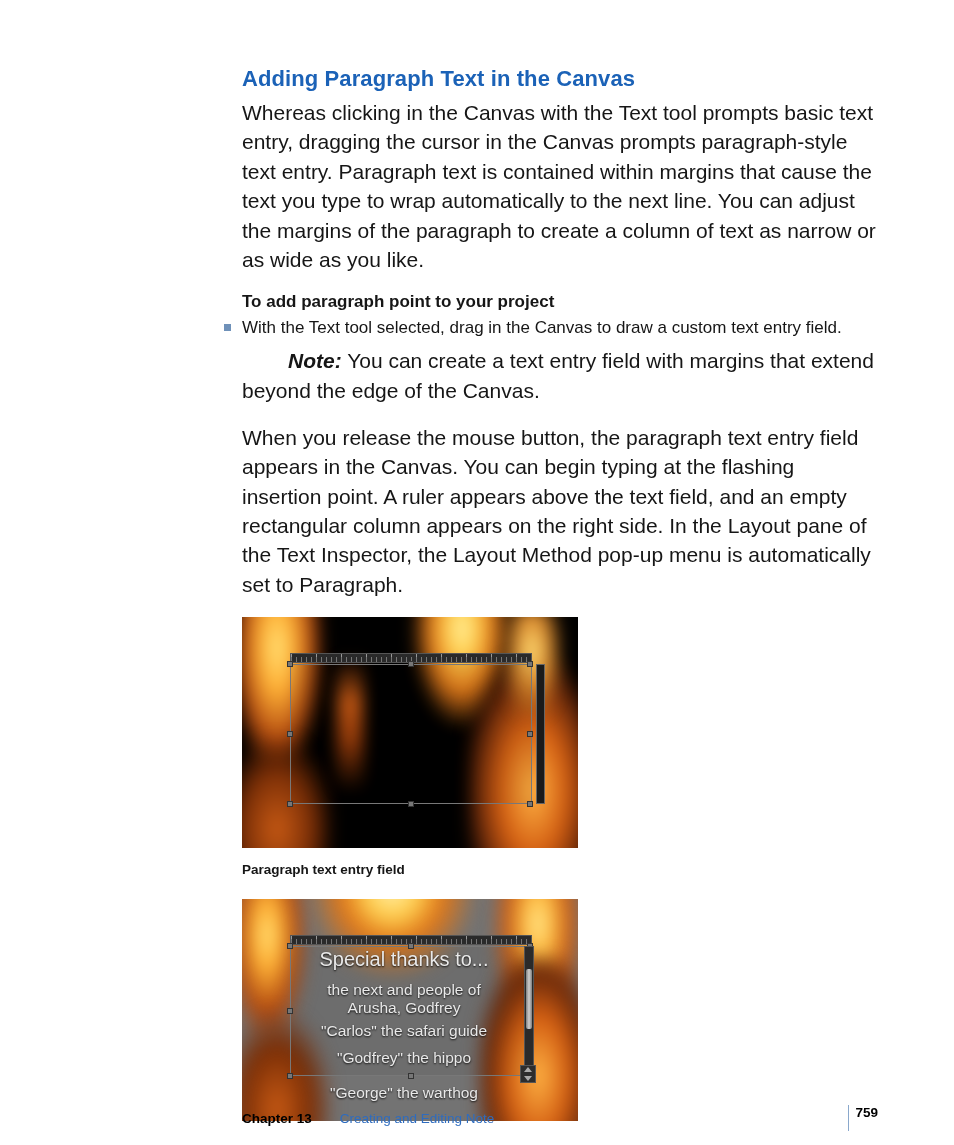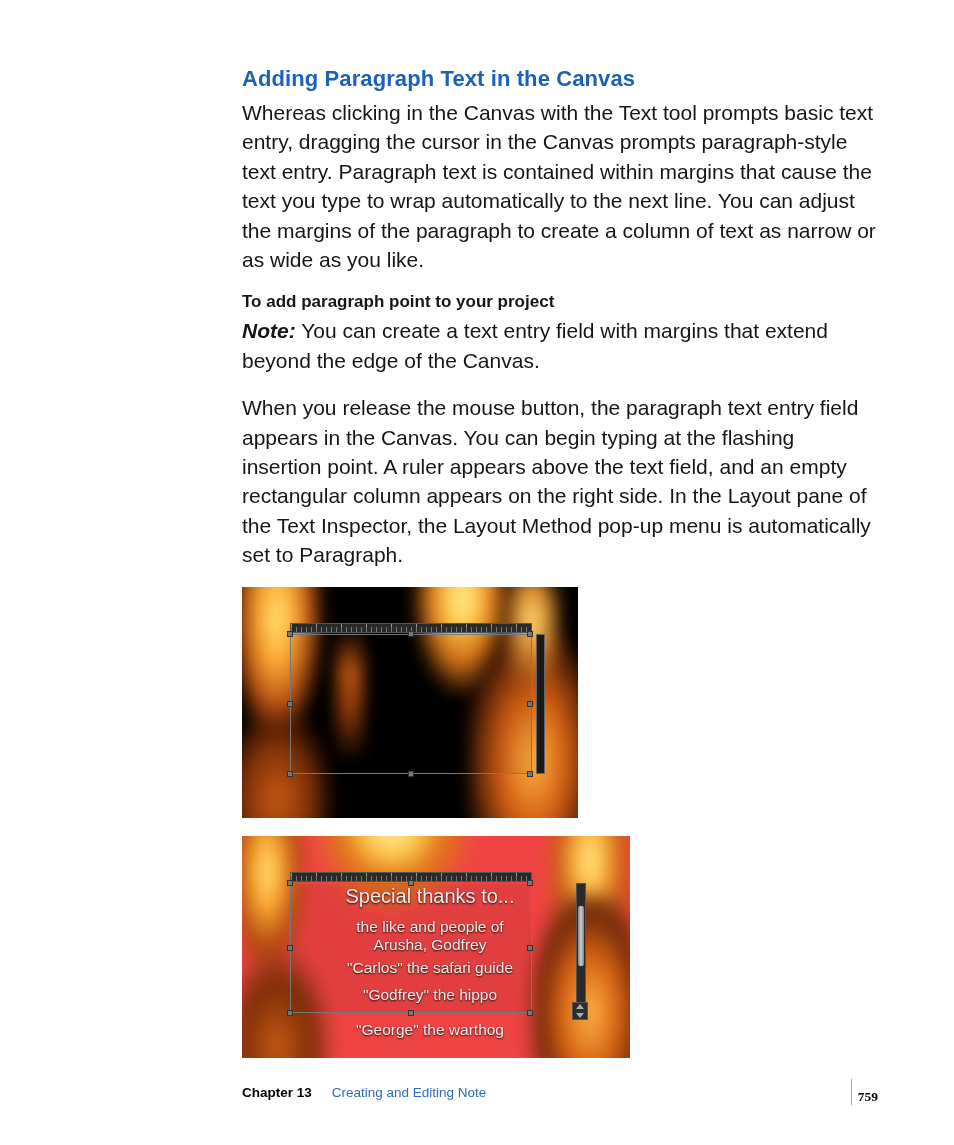--- a/index.html
+++ b/index.html
@@ -48,49 +48,50 @@
     margin-right: 11px;
     flex: 0 0 7px;
   }
   .bullet-text {
     font-size: 17px;
     line-height: 1.4;
   }
   .note-label {
     font-style: italic;
     font-weight: 700;
+    margin-left: 46px;
   }
   .caption {
     font-weight: 700;
     font-size: 13.5px;
     margin: 14px 0 22px 0;
   }
   
   .footer {
     position: absolute;
     bottom: 40px;
     left: 242px;
     right: 76px;
     font-size: 13.5px;
     display: flex;
     justify-content: space-between;
     align-items: center;
   }
-  .footer-left { display:flex; gap:20px; }
+  .footer-left { display:flex; gap:28px; }
   .footer .chap { font-weight: 700; color:#000; }
   .footer .title { color:#2e6cbf; }
   .footer .pnum { font-weight: 700; color:#000; }
   .footer .vline {
     width: 1px;
     height: 26px;
     background:#8aa8cc;
     margin-left: 14px;
     margin-right: 6px;
   }
-  .footer-right { display:flex; align-items:flex-end;font-family:Liberation Serif, serif; }
+  .footer-right { display:flex; align-items:flex-start; }
   
   .figure {
     width: 336px;
     height: 231px;
     position: relative;
     overflow: hidden;
     background: #000;
     margin-top: 18px;
   }
   .glow {
@@ -141,25 +142,25 @@
   }
   .rcol {
     position: absolute;
     width: 9px;
     border: 1px solid #666;
     background: #1a1a1a;
     box-sizing: border-box;
   }
   
   .figure2 {
-    width: 388px;
+    width: 336px;
     height: 222px;
     position: relative;
     overflow: hidden;
-    background: #ef4444;
+    background: #737373;
     margin-top: 18px;
   }
   .f2a { top:-20px; left:-15px; width:80px; height:160px;
          background: radial-gradient(ellipse at 50% 35%, #ffe37a 0%, #ffb136 22%, #b24a0f 52%, rgba(0,0,0,0) 76%); }
   .f2b { top:-35px; left:60px; width:180px; height:120px;
          background: radial-gradient(ellipse at 50% 20%, #fff0b0 0%, #ffcf50 20%, #e07718 40%, rgba(0,0,0,0) 68%); }
   .f2e { top:-20px; right:-5px; width:90px; height:150px;
          background: radial-gradient(ellipse at 50% 30%, #ffe890 0%, #ffbf46 20%, #c85a14 50%, rgba(0,0,0,0) 75%); }
   .f2c { bottom:-30px; left:-20px; width:110px; height:140px;
          background: radial-gradient(ellipse at 50% 70%, #c85a14 0%, #7a2e06 45%, rgba(0,0,0,0) 75%); }
@@ -222,20 +223,24 @@
 <body>
 
 <div class="page">
 
   <h2 class="section-heading">Adding Paragraph Text in the Canvas</h2>
 
   <p class="body">Whereas clicking in the Canvas with the Text tool prompts basic text entry, dragging the cursor in the Canvas prompts paragraph-style text entry. Paragraph text is contained within margins that cause the text you type to wrap automatically to the next line. You can adjust the margins of the paragraph to create a column of text as narrow or as wide as you like.</p>
 
   <div class="step-heading">To add paragraph point to your project</div>
 
+  <div class="bullet-row">
+    <div class="bullet-icon"></div>
+    <div class="bullet-text">With the Text tool selected, drag in the Canvas to draw a custom text entry field.</div>
+  </div>
 
   <p class="body">
     <span class="note-label">Note:</span><span>  You can create a text entry field with margins that extend beyond the edge of the Canvas.</span>
   </p>
 
   <p class="body">When you release the mouse button, the paragraph text entry field appears in the Canvas. You can begin typing at the flashing insertion point. A ruler appears above the text field, and an empty rectangular column appears on the right side. In the Layout pane of the Text Inspector, the Layout Method pop-up menu is automatically set to Paragraph.</p>
 
   <div class="figure">
     <div class="glow f1a"></div>
     <div class="glow f1b"></div>
@@ -251,20 +256,21 @@
     <div class="handle" style="top:44px; left:166px;"></div>
     <div class="handle" style="top:44px; left:285px;"></div>
     <div class="handle" style="top:114px; left:45px;"></div>
     <div class="handle" style="top:114px; left:285px;"></div>
     <div class="handle" style="top:184px; left:45px;"></div>
     <div class="handle" style="top:184px; left:166px;"></div>
     <div class="handle" style="top:184px; left:285px;"></div>
     <div class="rcol" style="top:47px; left:294px; height:140px;"></div>
   </div>
 
+  <div class="caption">Paragraph text entry field</div>
 
 
   <div class="figure2">
     <div class="glow f2a"></div>
     <div class="glow f2b"></div>
     <div class="glow f2e"></div>
     <div class="glow f2c"></div>
     <div class="glow f2d"></div>
 
     <div class="ruler h" style="top:36px; left:48px; width:242px;"></div>
@@ -274,21 +280,21 @@
     <div class="handle" style="top:44px; left:166px;"></div>
     <div class="handle" style="top:44px; left:285px;"></div>
     <div class="handle" style="top:109px; left:45px;"></div>
     <div class="handle" style="top:109px; left:285px;"></div>
     <div class="handle" style="top:174px; left:45px;"></div>
     <div class="handle" style="top:174px; left:166px;"></div>
     <div class="handle" style="top:174px; left:285px;"></div>
 
     <div class="credit-text ct1">Special thanks to...</div>
     <div class="credit-text ct2">
-      <span>the like and people of</span><br>
+      <span>the next and people of</span><br>
       <span>Arusha, Godfrey</span>
     </div>
     <div class="credit-text ct3">"Carlos" the safari guide</div>
     <div class="credit-text ct4">"Godfrey" the hippo</div>
     <div class="credit-text ct5">"George" the warthog</div>
 
     <div class="scrollbar">
       <div class="scrollthumb"></div>
     </div>
     <div class="stepper"></div>

